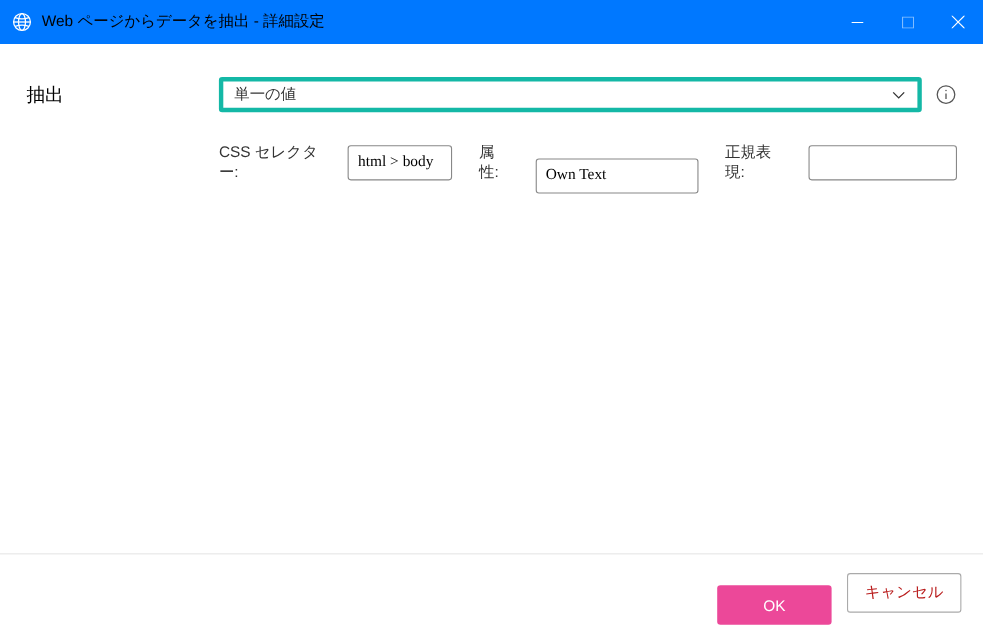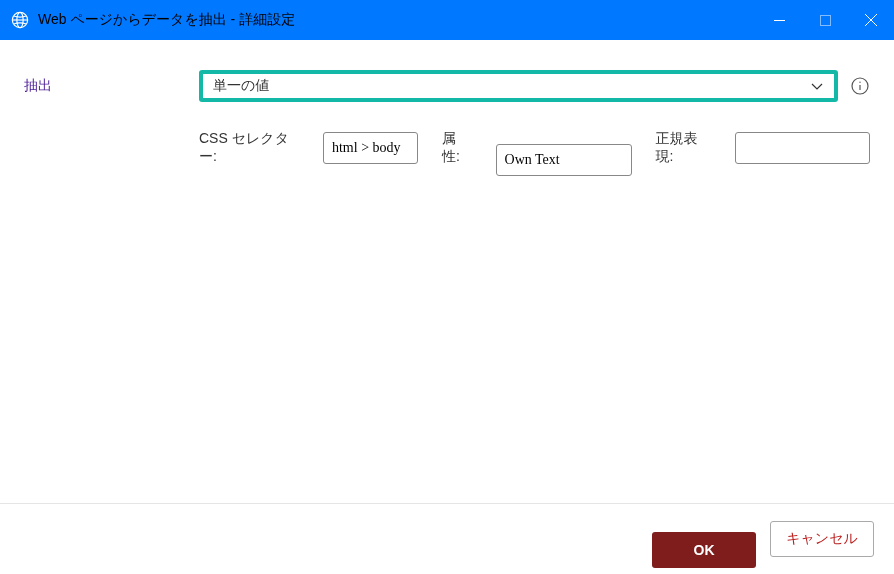--- a/index.html
+++ b/index.html
@@ -47,22 +47,22 @@
       display: flex;
       flex-direction: column;
     }
     .row {
       display: flex;
       align-items: center;
       margin-bottom: 18px;
     }
     .label-left {
       width: 175px;
-      font-size: 14px;
-      color: #4c1d95;
+      font-size: 17px;
+      color: #000000;
     }
     .select {
       flex: 1;
       height: 32px;
       border: 4px solid #14b8a6;
       border-radius: 3px;
       display: flex;
       align-items: center;
       padding: 0 10px;
       justify-content: space-between;
@@ -92,21 +92,21 @@
       height: 32px;
       border: 1px solid #888;
       border-radius: 3px;
       padding: 0 8px;
       font-size: 14px;
       font-family: Liberation Serif, serif;
       outline: none;
       background: white;
     }
     .input.css { width: 95px; }
-    .input.attr { width: 136px; margin-top: 24px; }
+    .input.attr { width: 148px; margin-top: 24px; }
     .input.regex { width: 135px; }
     .spacer { flex: 1; }
     .footer-toggle {
       display: flex;
       align-items: center;
       gap: 10px;
       padding: 0 0 20px 4px;
     }
     .toggle {
       width: 44px;
@@ -138,23 +138,23 @@
       min-width: 104px;
       height: 36px;
       border-radius: 3px;
       font-size: 14px;
       display: flex;
       align-items: center;
       justify-content: center;
       cursor: pointer;
     }
     .btn-primary {
-      background: #7f1d1d;
+      background: #ec4899;
       color: white;
-      font-weight: 700;
+      font-weight: 400;
       border: none;
       margin-top: 22px;
     }
     .btn-secondary {
       background: white;
       color: #b91c1c;
       border: 1px solid #aaa;
     }
   </style>
 </head>

